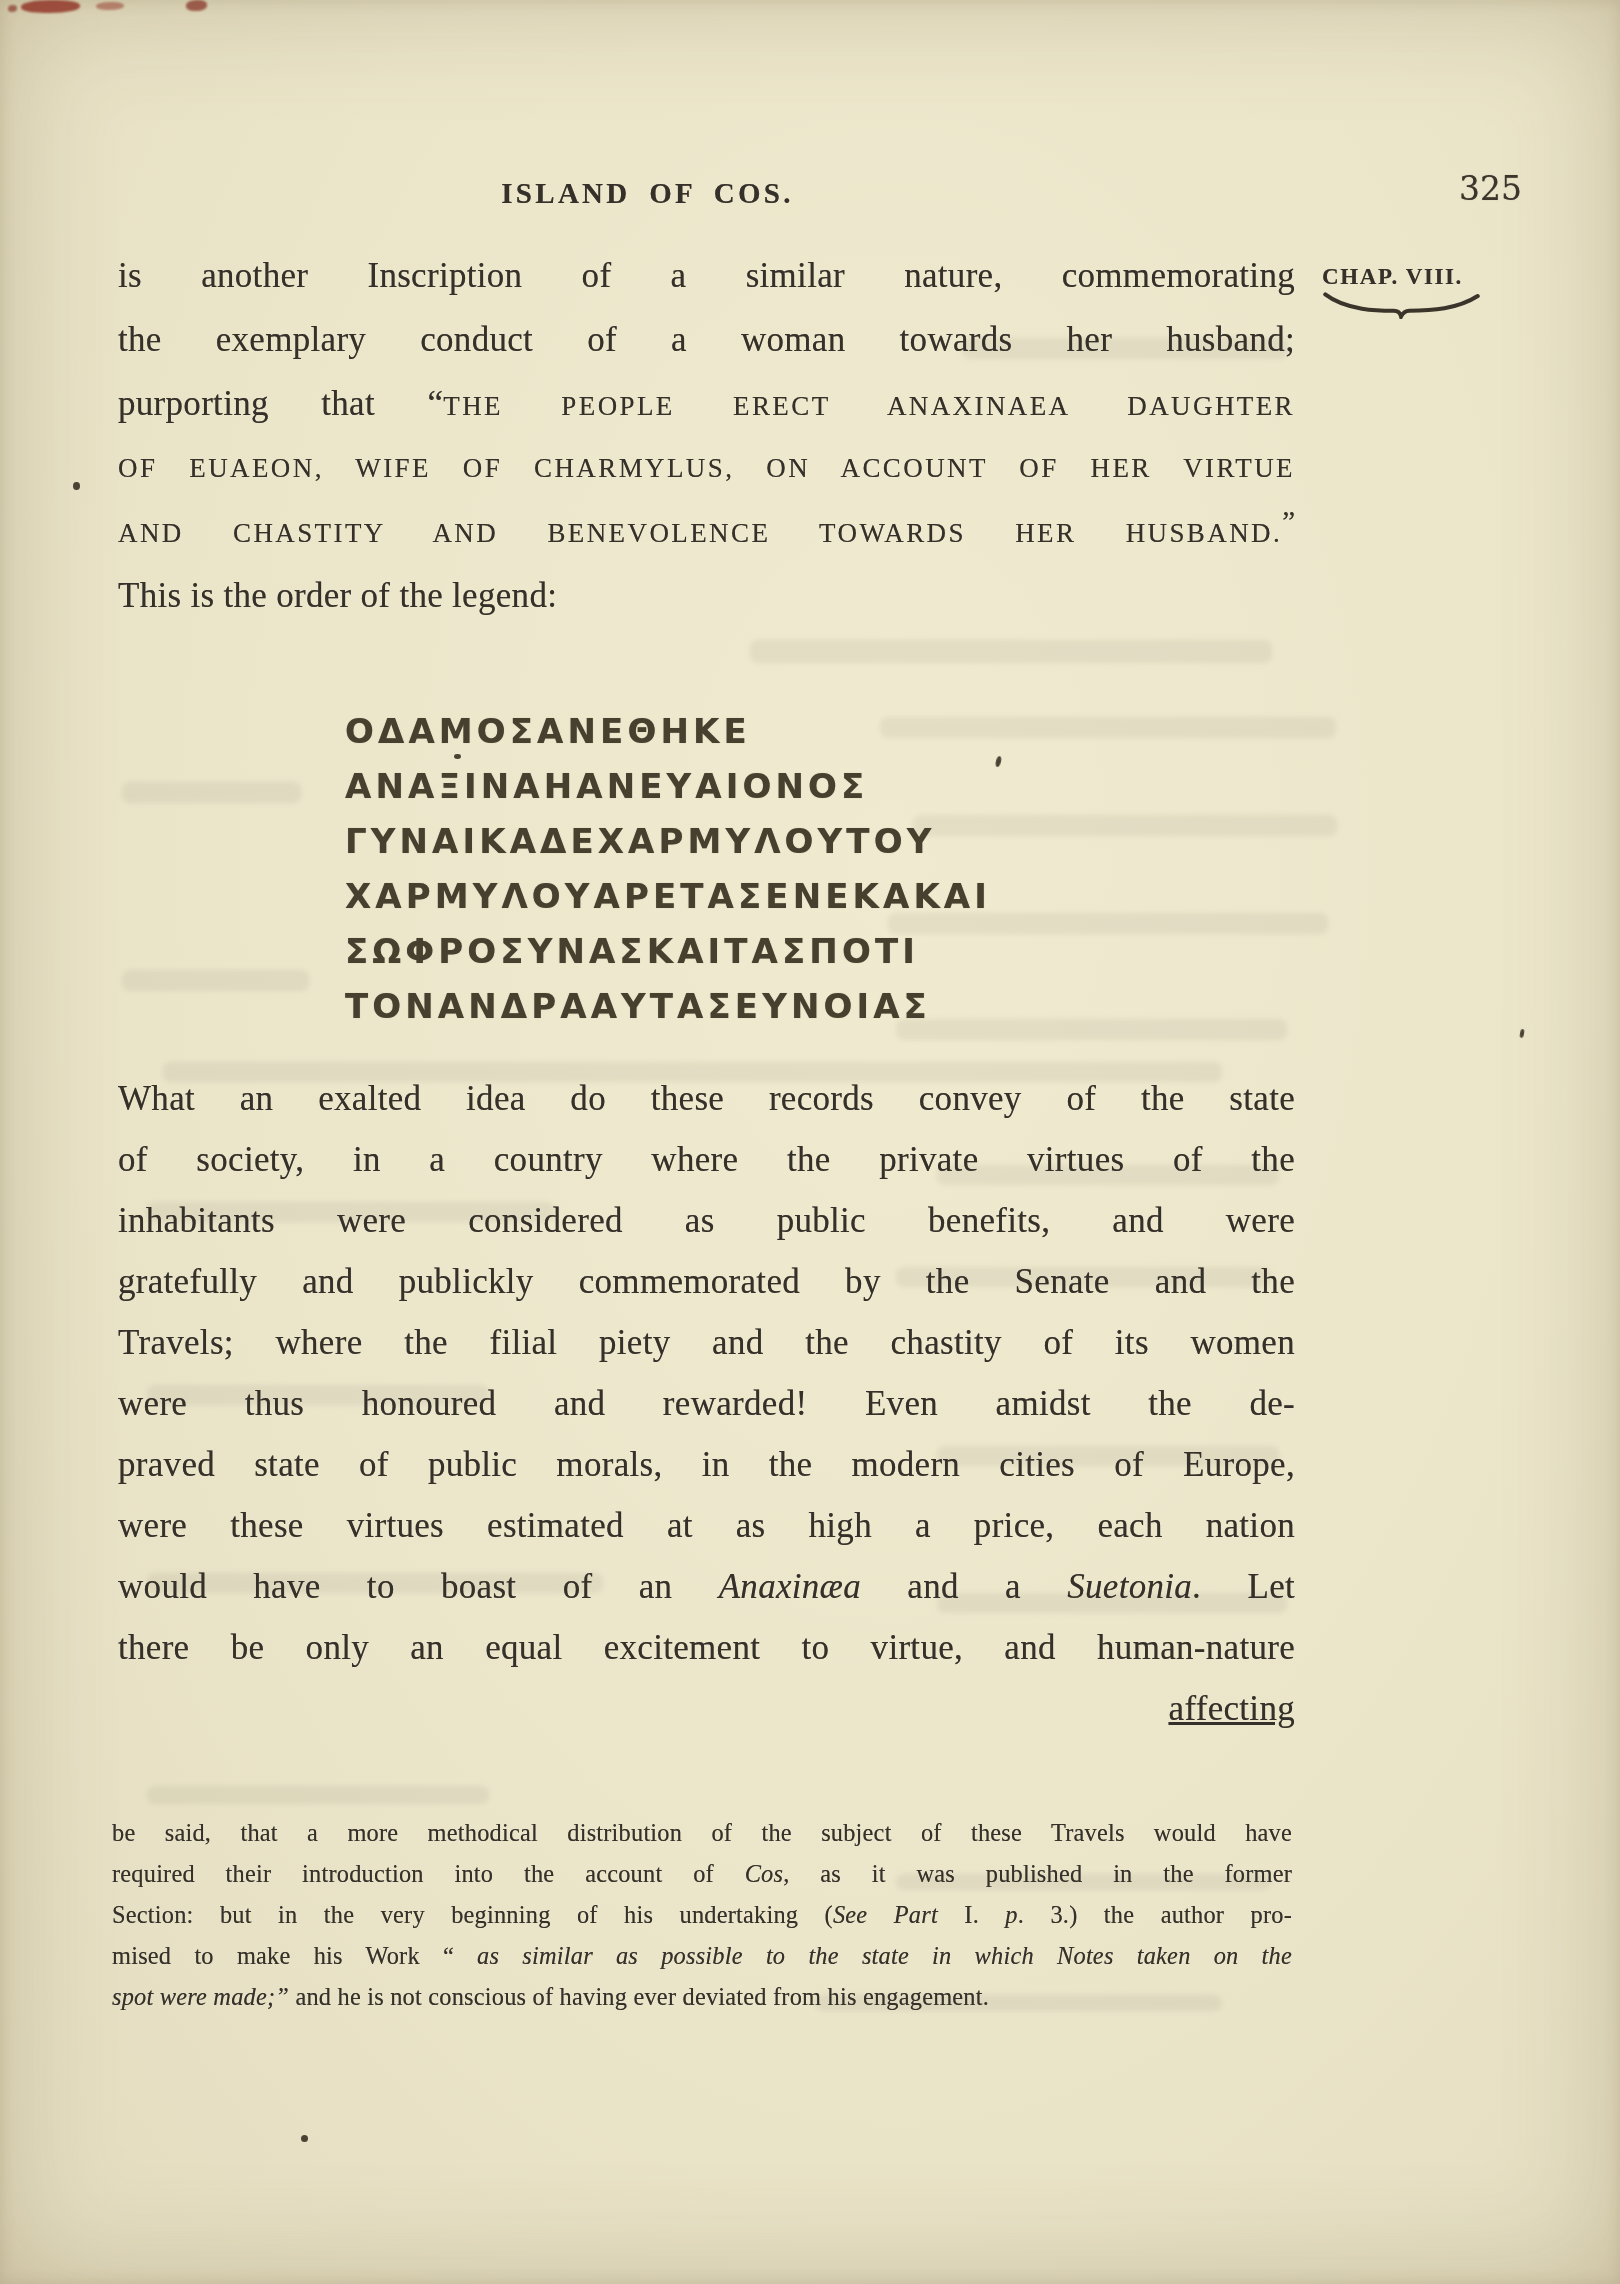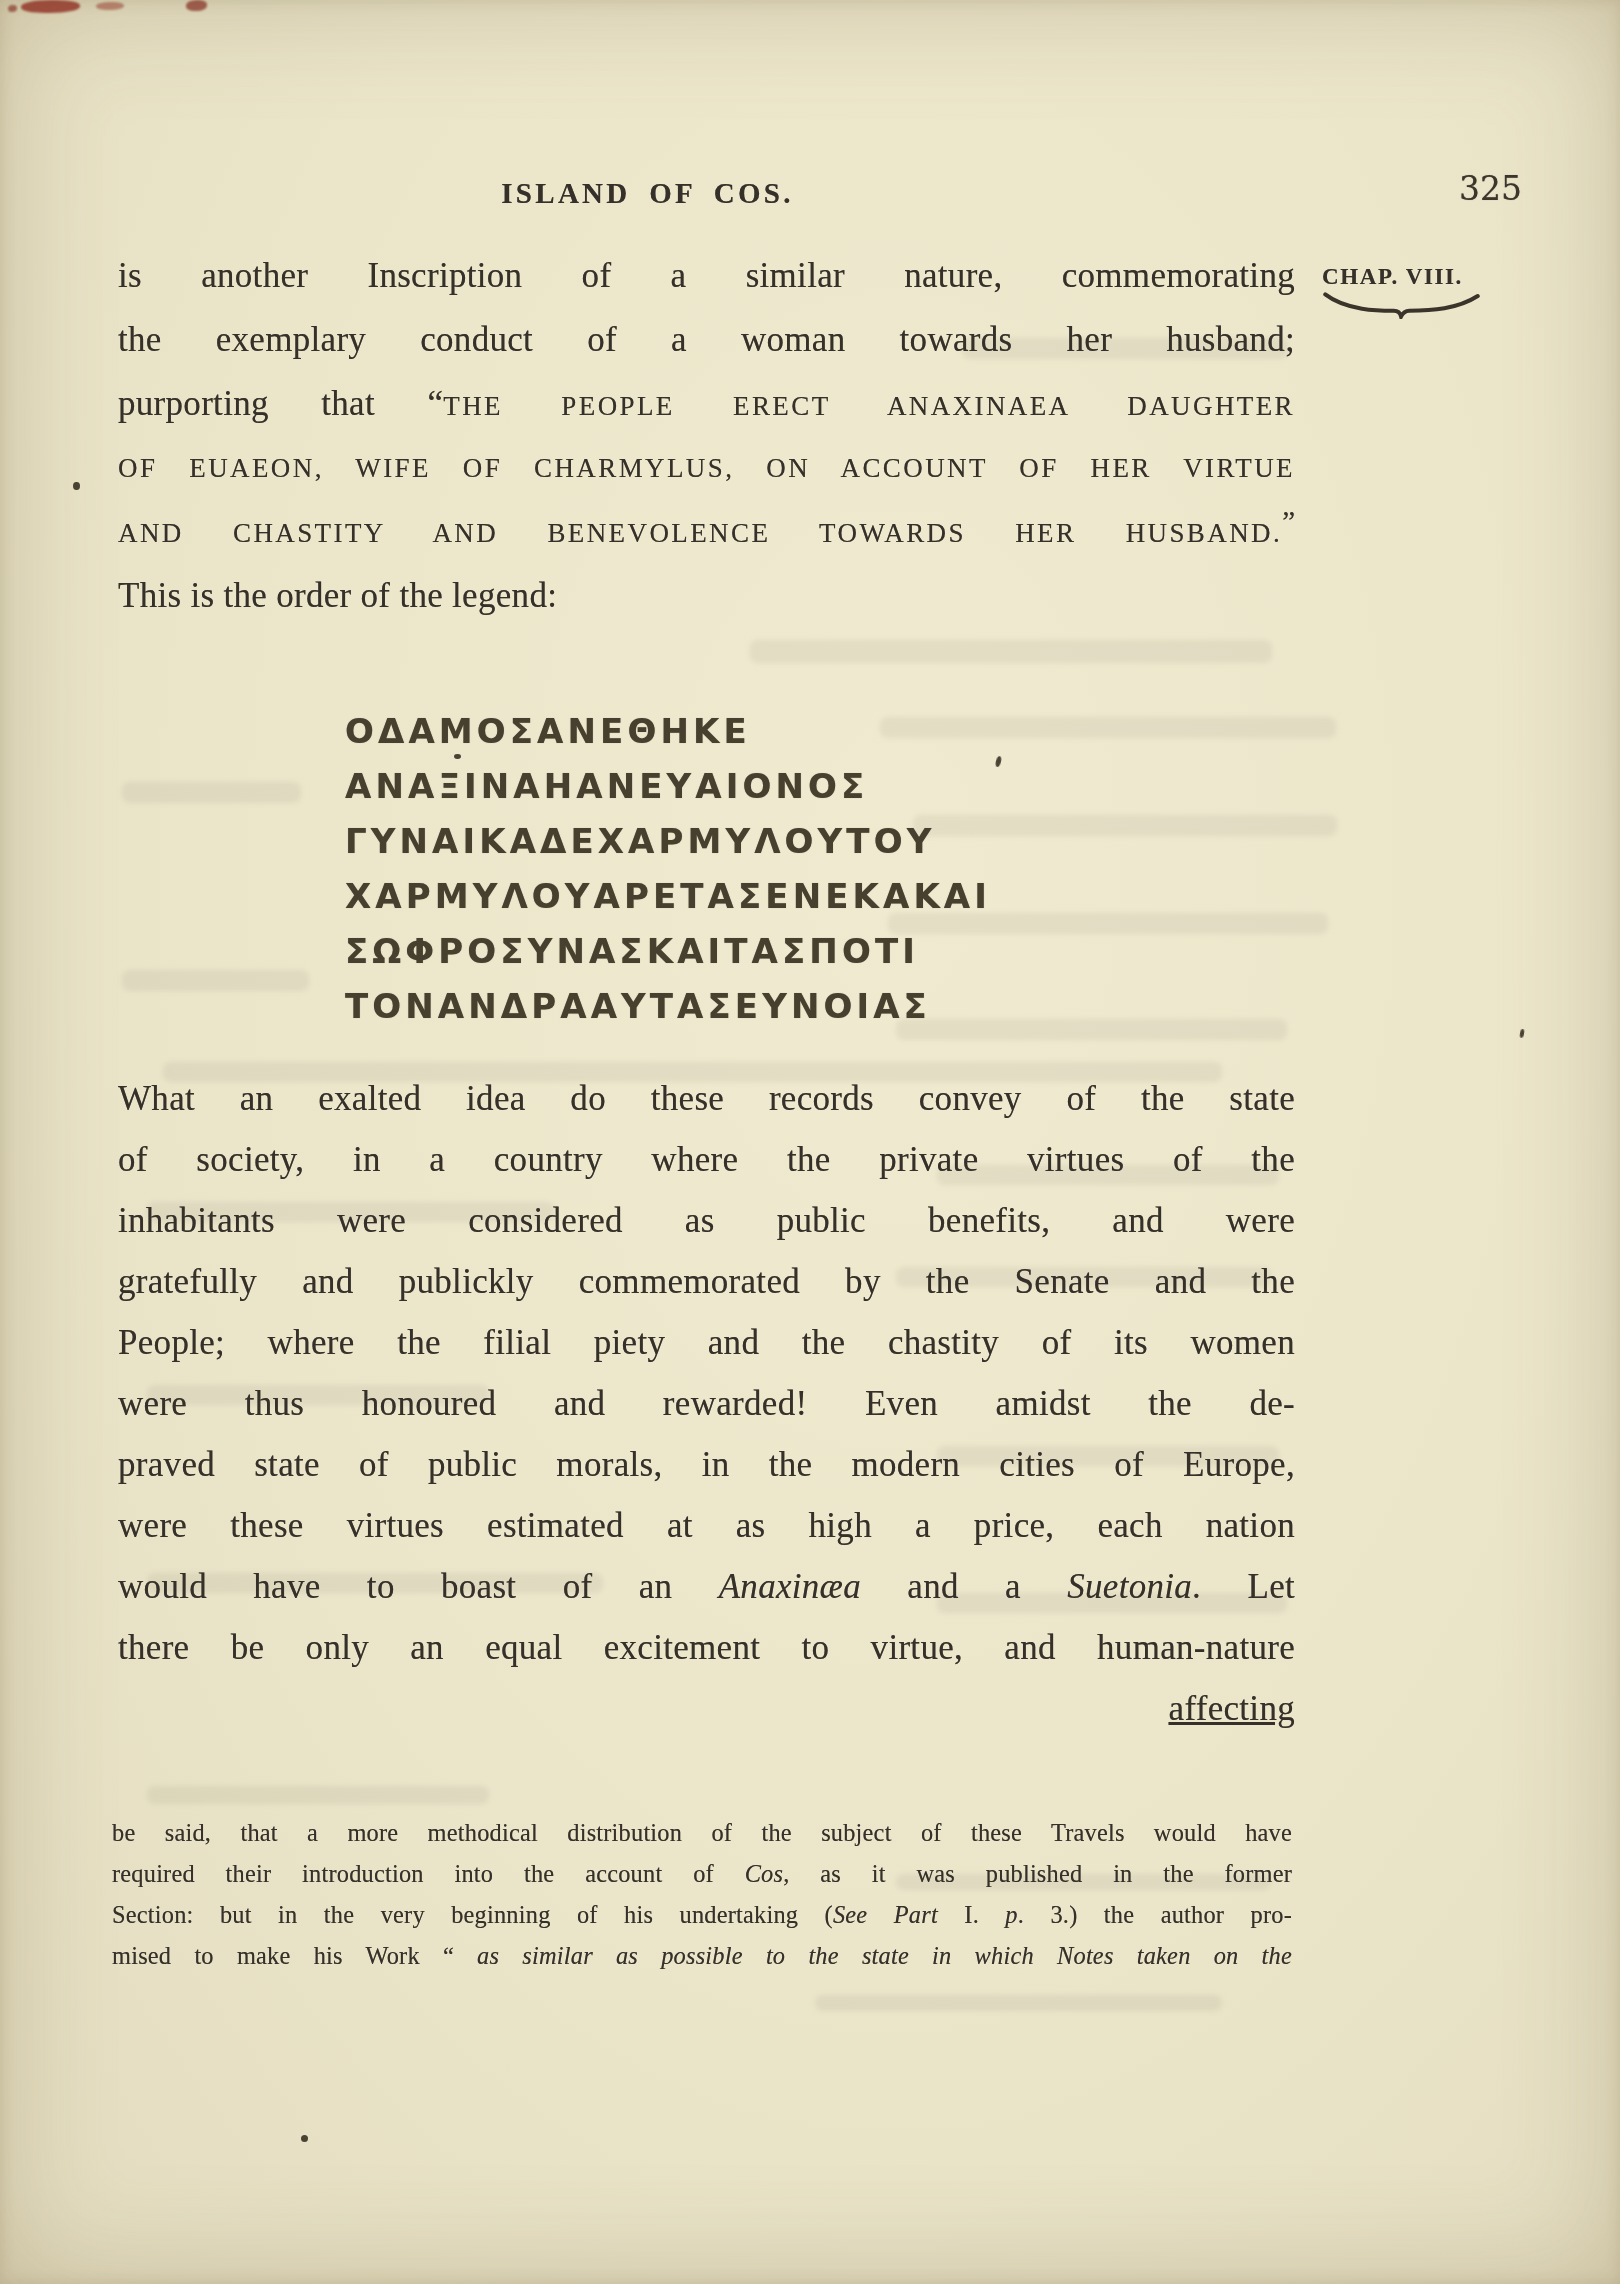--- a/index.html
+++ b/index.html
@@ -133,30 +133,31 @@
     <div class="gline">ΧΑΡΜΥΛΟΥΑΡΕΤΑΣΕΝΕΚΑΚΑΙ</div>
     <div class="gline">ΣΩΦΡΟΣΥΝΑΣΚΑΙΤΑΣΠΟΤΙ</div>
     <div class="gline">ΤΟΝΑΝΔΡΑΑΥΤΑΣΕΥΝΟΙΑΣ</div>
   </div>
 
   <div class="textcol main">
     <div class="line">What an exalted idea do these records convey of the state</div>
     <div class="line">of society, in a country where the private virtues of the</div>
     <div class="line">inhabitants were considered as public benefits, and were</div>
     <div class="line">gratefully and publickly commemorated by the Senate and the</div>
-    <div class="line">People; where the filial piety and the chastity of its women</div>
+    <div class="line">Travels; where the filial piety and the chastity of its women</div>
     <div class="line">were thus honoured and rewarded!  Even amidst the de-</div>
     <div class="line">praved state of public morals, in the modern cities of Europe,</div>
     <div class="line">were these virtues estimated at as high a price, each nation</div>
     <div class="line"><span>would have to boast of an </span><span class="it">Anaxinæa</span><span> and a </span><span class="it">Suetonia</span><span>.  Let</span></div>
     <div class="line">there be only an equal excitement to virtue, and human-nature</div>
     <div class="line catch">affecting</div>
   </div>
 
   <div class="footnote">
     <div class="fline">be said, that a more methodical distribution of the subject of these Travels would have</div>
     <div class="fline"><span>required their introduction into the account of </span><span class="it">Cos</span><span>, as it was published in the former</span></div>
     <div class="fline"><span>Section:  but in the very beginning of his undertaking (</span><span class="it">See Part</span><span> I. </span><span class="it">p</span><span>. 3.) the author pro-</span></div>
     <div class="fline"><span>mised to make his Work “ </span><span class="it">as similar as possible to the state in which Notes taken on the</span></div>
+    <div class="fline noj"><span class="it">spot were made;”</span><span> and he is not conscious of having ever deviated from his engagement.</span></div>
   </div>
 
 </div>
 
 
 </body></html>

